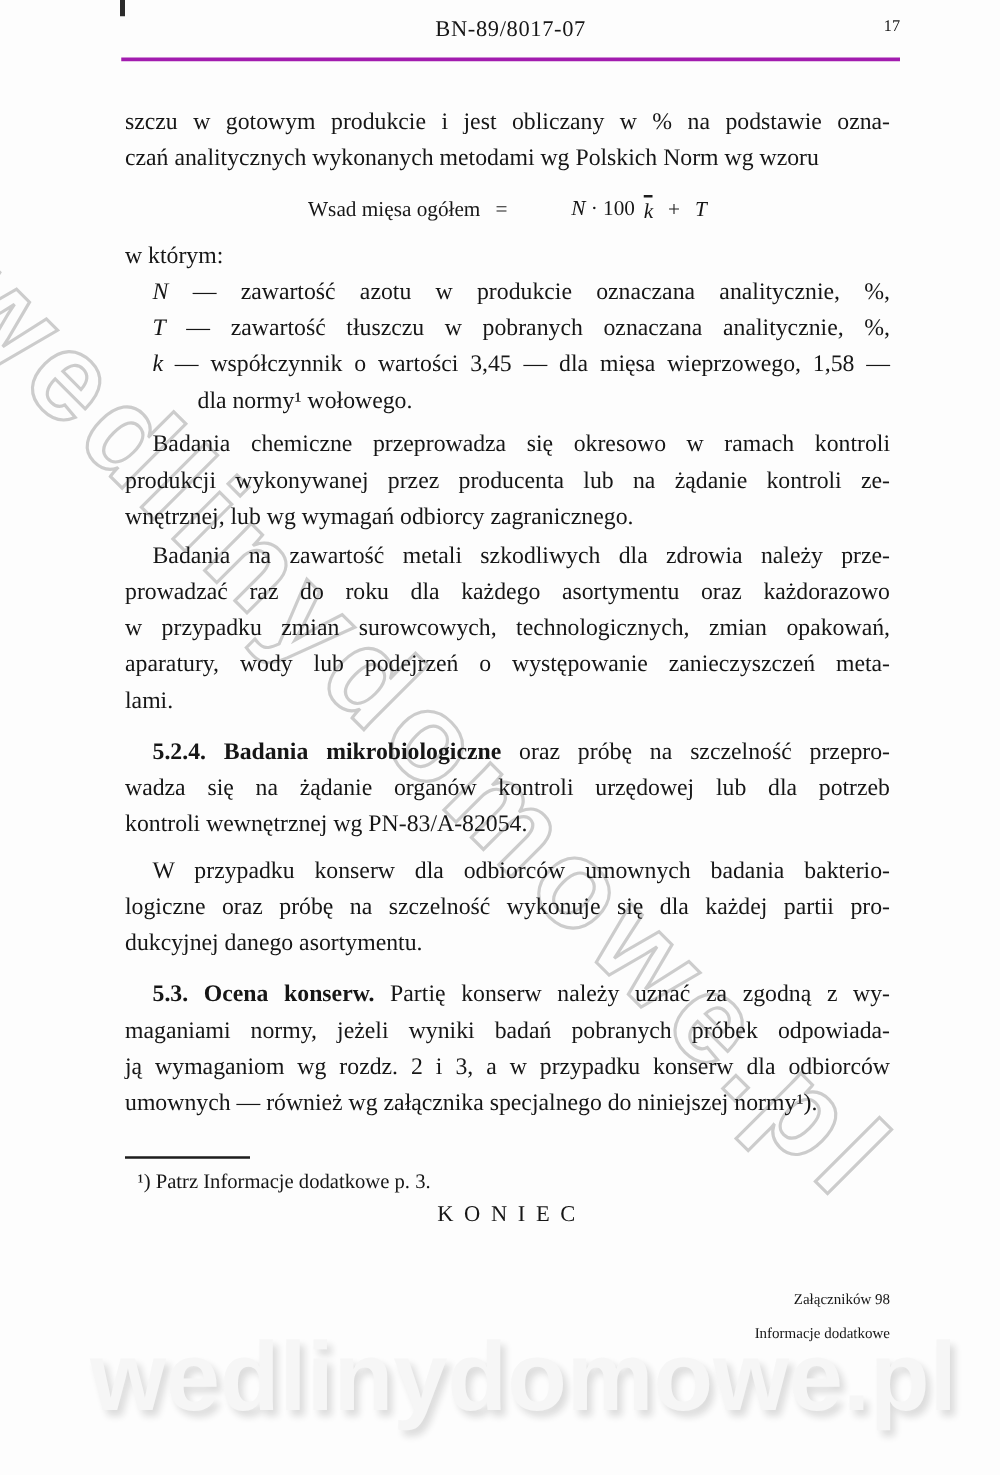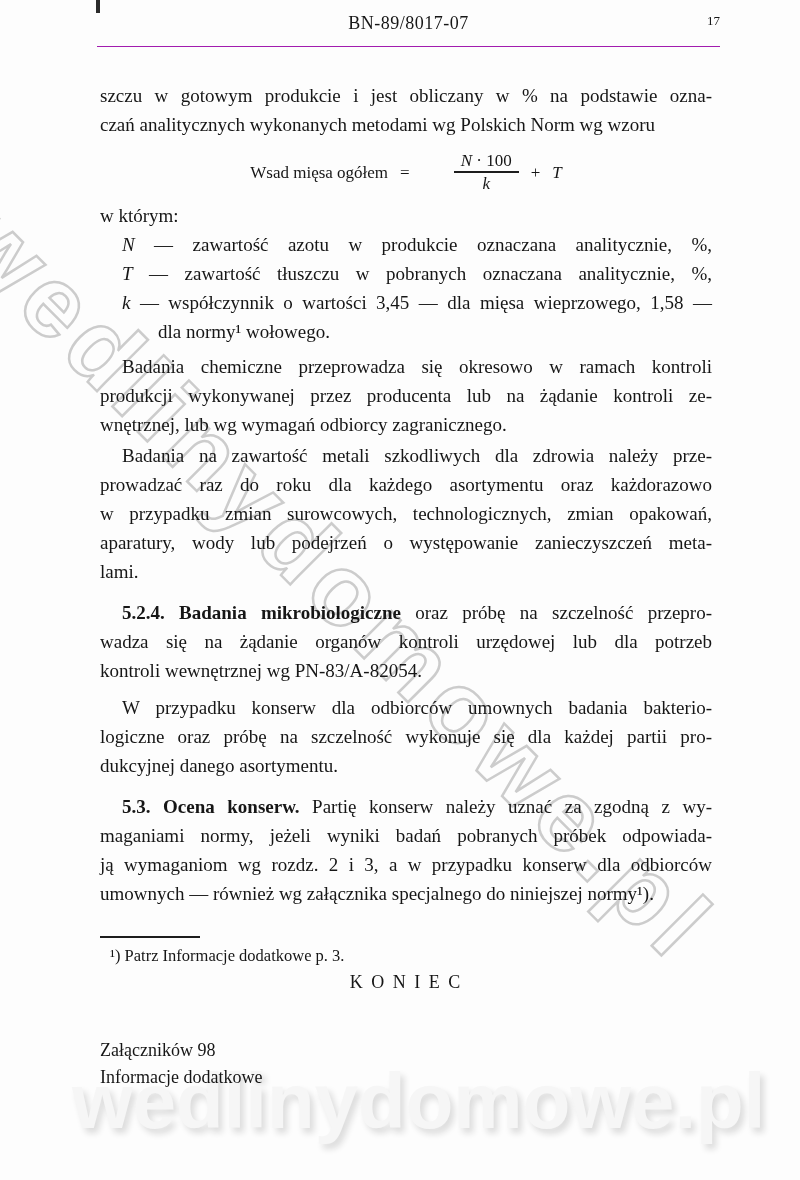--- a/index.html
+++ b/index.html
@@ -18,52 +18,52 @@
   }
   .wm-bottom {
     position:absolute; z-index:1; left:72px; top:1056px;
     font-family:"Liberation Sans", sans-serif; font-weight:700;
     font-size:78px; white-space:nowrap;
     color:#f6f6f6; text-shadow:4px 5px 6px #dcdcdc;
   }
   
   .content { position:relative; z-index:2; }
   .tick { position:absolute; left:96px; top:0; width:4px; height:13px; background:#2b2b2b; }
-  .header { position:relative; margin:0 80px 0 97px; height:46px; border-bottom:1px solid #a21caf; }
+  .header { position:relative; margin:0 80px 0 97px; height:46px; border-bottom:3px solid #a21caf; }
   .doc-number { position:absolute; left:0; right:0; top:13px; text-align:center; font-size:18px; letter-spacing:0.5px; }
   .page-number { position:absolute; right:0px; top:13px; font-size:13px; }
 
   .bodytext { margin:0 88px 0 100px; font-size:19px; line-height:29px; }
   .tline { text-align:justify; text-align-last:justify; }
   .tline.last { text-align-last:left; }
   .para.indent > .tline:first-child { padding-left:22px; }
   .lead { padding-left:22px; }
   b { font-weight:700; }
   i { font-style:italic; }
 
   .p1 { margin-top:34px; }
   .formula { display:flex; justify-content:center; align-items:center; gap:12px; margin:12px 0 8px; font-size:17px; }
-  .frac { display:inline-flex; flex-direction:column; align-items:center; line-height:1.12;margin-left:32px; }
+  .frac { display:inline-flex; align-items:center; line-height:1.12;margin-left:32px; }
   .frac .num { padding:0 7px 1px; }
   .frac .den { align-self:stretch; border-top:2px solid #1d1d1d; text-align:center; padding-top:1px; }
 
   .which { margin-top:4px; }
   .defs { padding-left:22px; }
   .def-cont { padding-left:36px; }
   .p2 { margin-top:6px; }
   .p3 { margin-top:2px; }
   .s524 { margin-top:12px; }
   .p5 { margin-top:8px; }
   .s53 { margin-top:12px; }
 
   .fn-rule { width:100px; border:0; border-top:2.5px solid #1d1d1d; margin:28px 0 6px 0; }
   .footnote { font-size:16.5px; padding-left:10px; line-height:24px; }
 
   .koniec { text-align:center; font-size:18px; letter-spacing:2px; }
-  .attachments { margin-top:40px; font-size:18px; line-height:27px; }
+  .attachments { margin-top:40px; font-size:12px; line-height:27px;text-align:right; }
 </style>
 </head>
 <body>
 
 <div class="page">
 
   <div class="wm-diag">wedlinydomowe.pl</div>
   <div class="wm-bottom">wedlinydomowe.pl</div>
 
   <div class="content">

